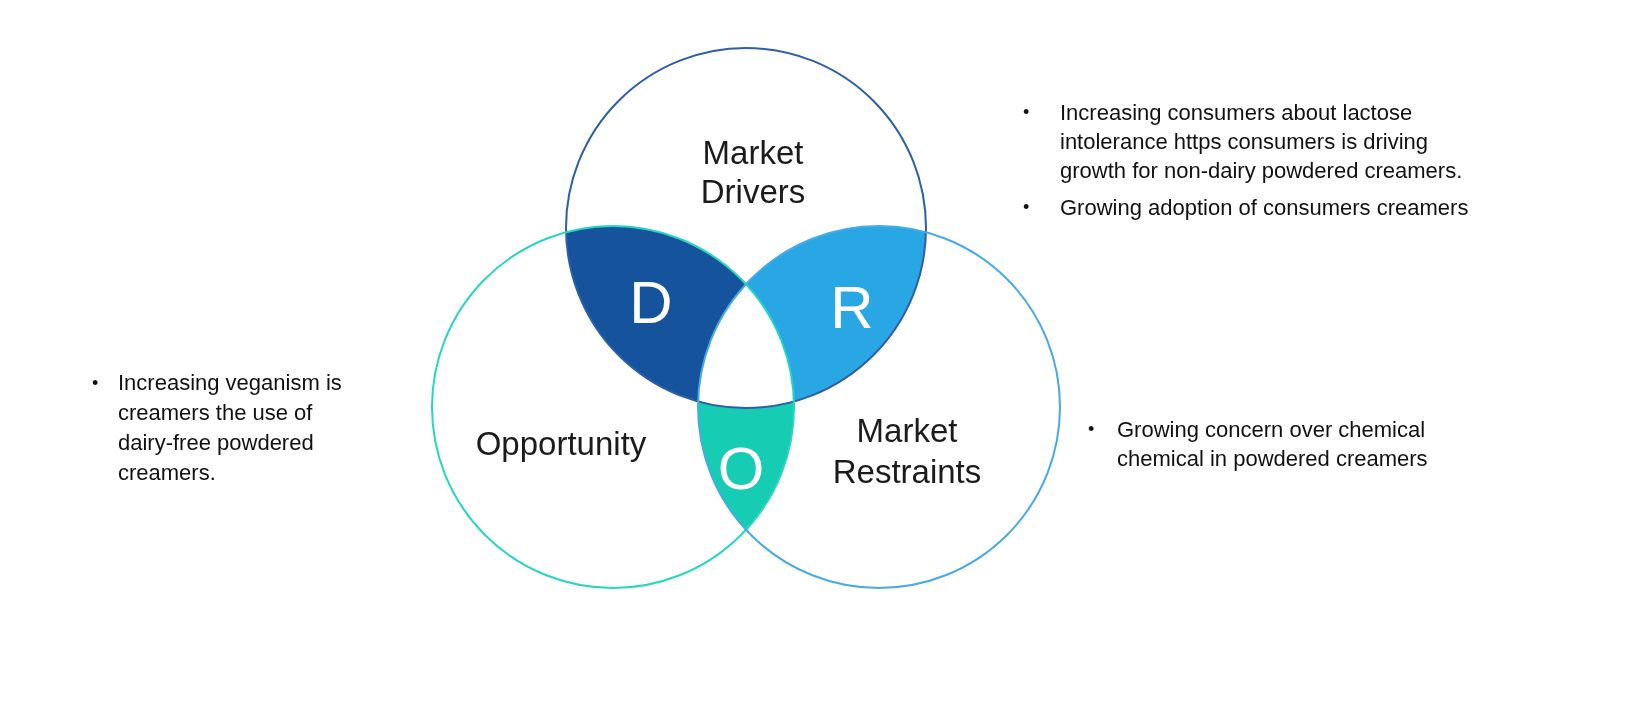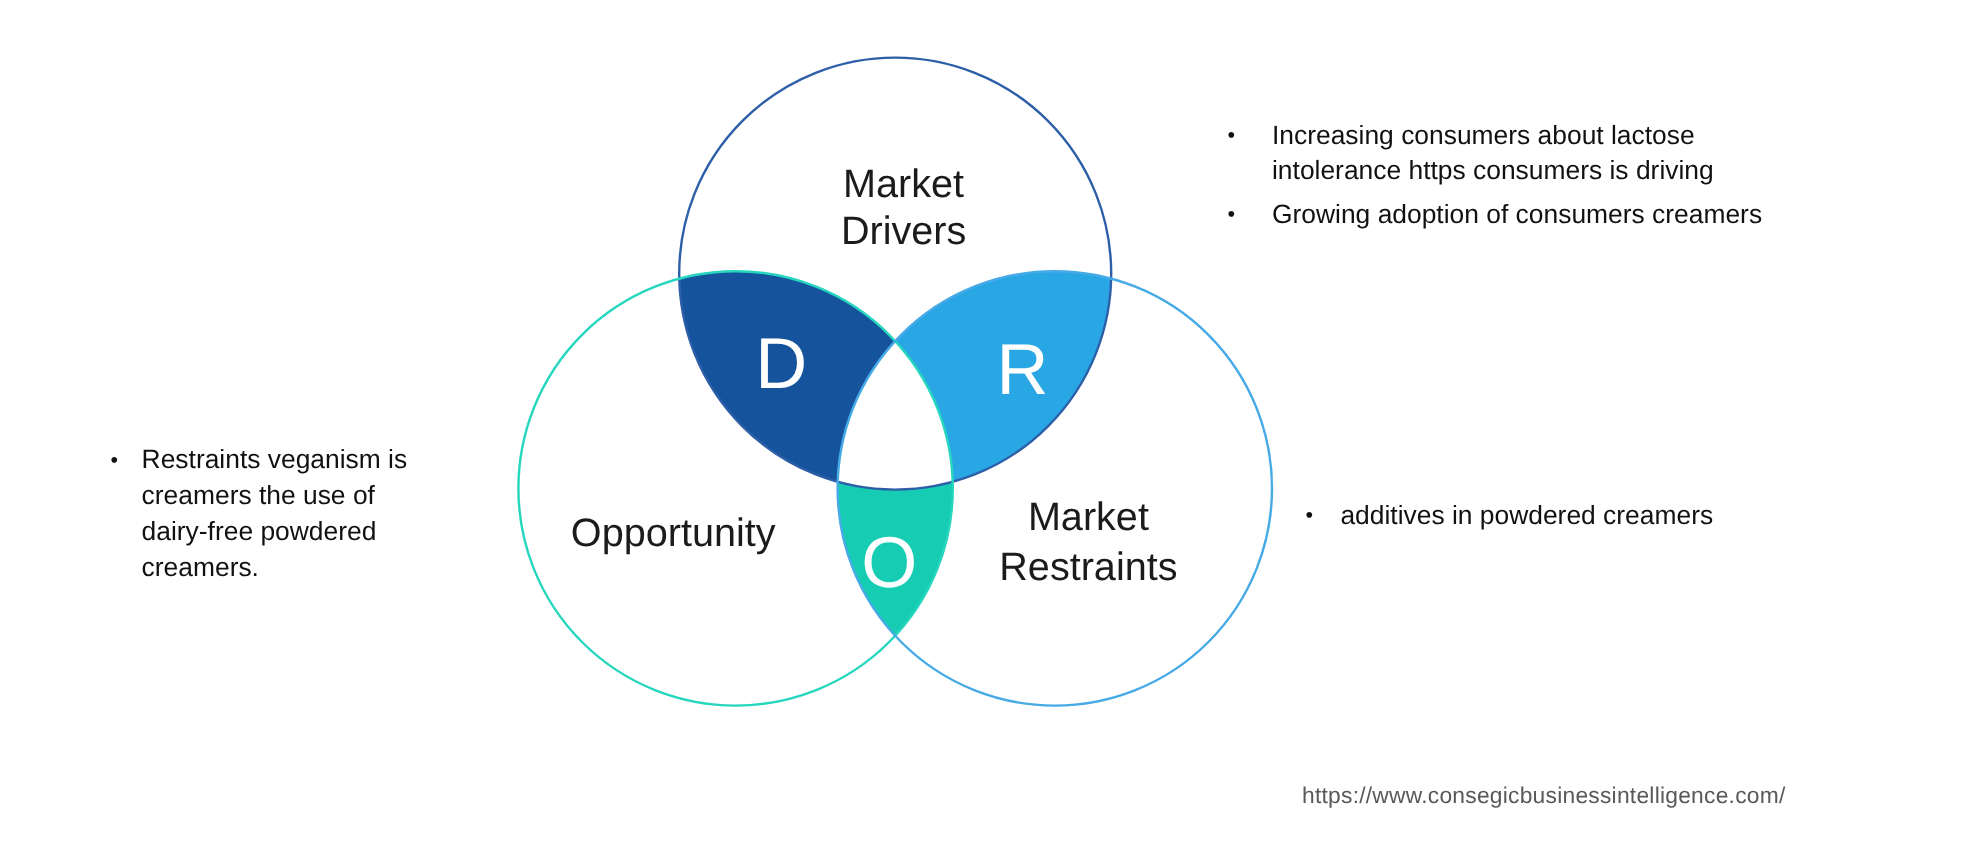--- a/index.html
+++ b/index.html
@@ -70,46 +70,47 @@
     <text class="circle-label" x="907" y="442" text-anchor="middle">Market</text>
     <text class="circle-label" x="907" y="483" text-anchor="middle">Restraints</text>
   </svg>
 
   <div class="notes notes-drivers">
     <div class="bullet">
       <span class="dot">•</span>
       <div class="lines">
         <div>Increasing consumers about lactose</div>
         <div>intolerance https consumers is driving</div>
+        <div>growth for non-dairy powdered creamers.</div>
       </div>
     </div>
     <div class="bullet">
       <span class="dot">•</span>
       <div class="lines">
         <div>Growing adoption of consumers creamers</div>
       </div>
     </div>
   </div>
 
   <div class="notes notes-opportunity">
     <div class="bullet">
       <span class="dot">•</span>
       <div class="lines">
-        <div>Restraints veganism is</div>
+        <div>Increasing veganism is</div>
         <div>creamers the use of</div>
         <div>dairy-free powdered</div>
         <div>creamers.</div>
       </div>
     </div>
   </div>
 
   <div class="notes notes-restraints">
     <div class="bullet">
       <span class="dot">•</span>
       <div class="lines">
-        <div>additives in powdered creamers</div>
+        <div>Growing concern over chemical</div>
+        <div>chemical in powdered creamers</div>
       </div>
     </div>
   </div>
 
-  <div class="footer-url">https://www.consegicbusinessintelligence.com/</div>
 
 </div>
 
 </body></html>

